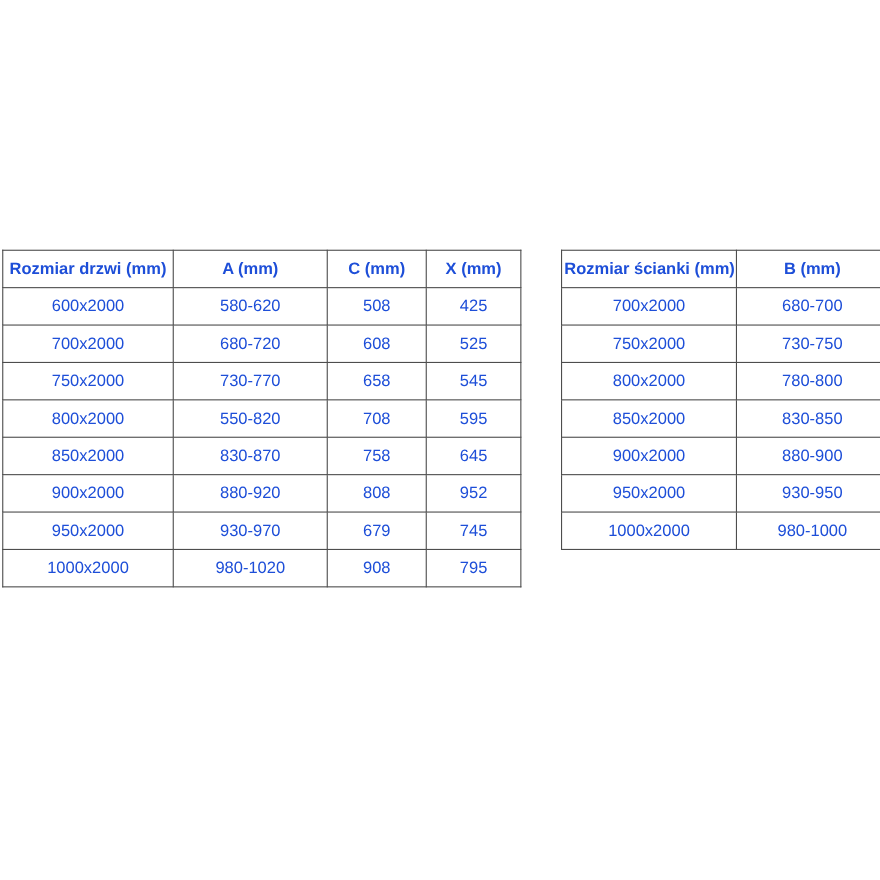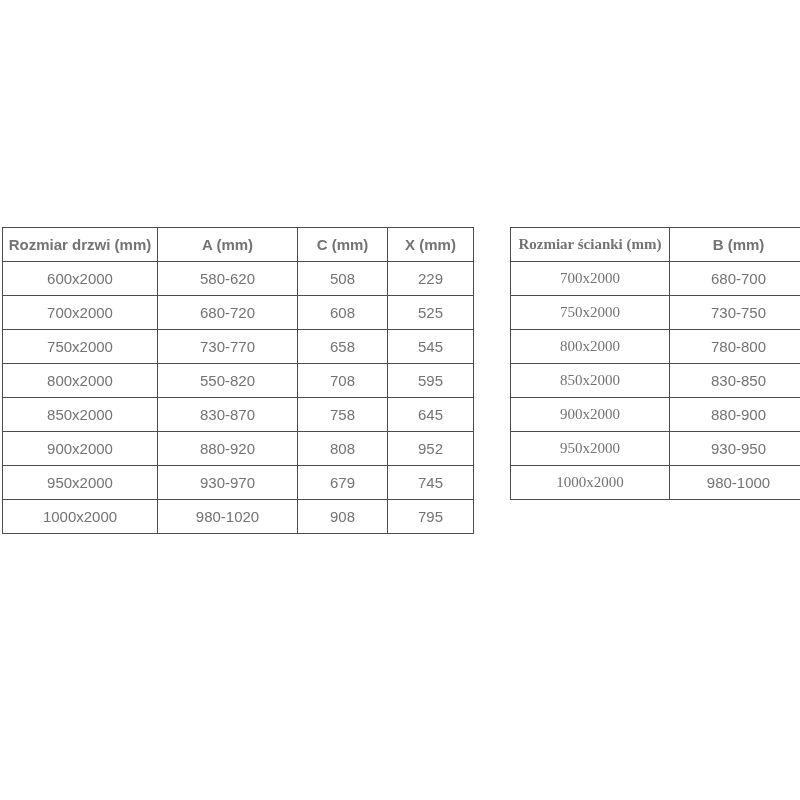--- a/index.html
+++ b/index.html
@@ -21,21 +21,21 @@
     table-layout: fixed;
     background: #ffffff;
   }
   table.dim-table th,
   table.dim-table td {
     border: 1px solid #4d4d4d;
     text-align: center;
     vertical-align: middle;
     height: 33px;
     padding: 0 2px;
-    color: #737373;
+    color: #1d4ed8;
     font-size: 15px;
     line-height: 1;
     white-space: nowrap;
     overflow: hidden;
   }
   table.dim-table th {
     font-weight: bold;
     font-size: 15px;
   }
   #door-table {
@@ -46,42 +46,42 @@
   #door-table th:nth-child(1), #door-table td:nth-child(1) { width: 150px; }
   #door-table th:nth-child(2), #door-table td:nth-child(2) { width: 135px; }
   #door-table th:nth-child(3), #door-table td:nth-child(3) { width: 85px;  }
   #door-table th:nth-child(4), #door-table td:nth-child(4) { width: 81px;  }
 
   #wall-table {
     left: 510px;
     top: 227px;
     width: 287px;
   }
-  #wall-table th:nth-child(1), #wall-table td:nth-child(1) { width: 154px; font-family: Liberation Serif, serif; }
+  #wall-table th:nth-child(1), #wall-table td:nth-child(1) { width: 154px; }
   #wall-table th:nth-child(2), #wall-table td:nth-child(2) { width: 133px; }
 </style>
 </head>
 <body>
 
 <div class="page">
   <table id="door-table" class="dim-table">
       <thead>
         <tr>
           <th>Rozmiar drzwi (mm)</th>
           <th>A (mm)</th>
           <th>C (mm)</th>
           <th>X (mm)</th>
         </tr>
       </thead>
       <tbody>
         <tr>
           <td>600x2000</td>
           <td>580-620</td>
           <td>508</td>
-          <td>229</td>
+          <td>425</td>
         </tr>
         <tr>
           <td>700x2000</td>
           <td>680-720</td>
           <td>608</td>
           <td>525</td>
         </tr>
         <tr>
           <td>750x2000</td>
           <td>730-770</td>

